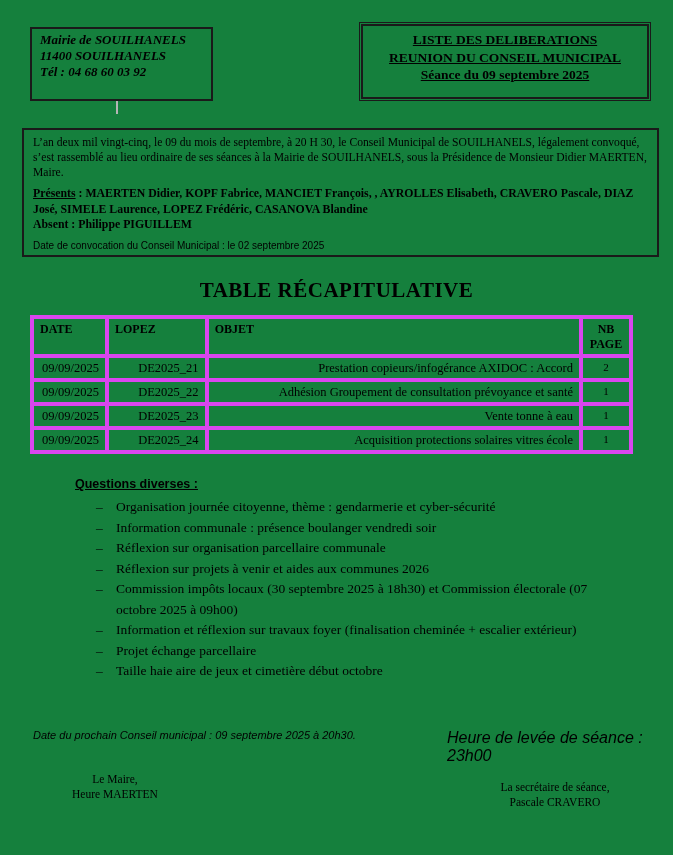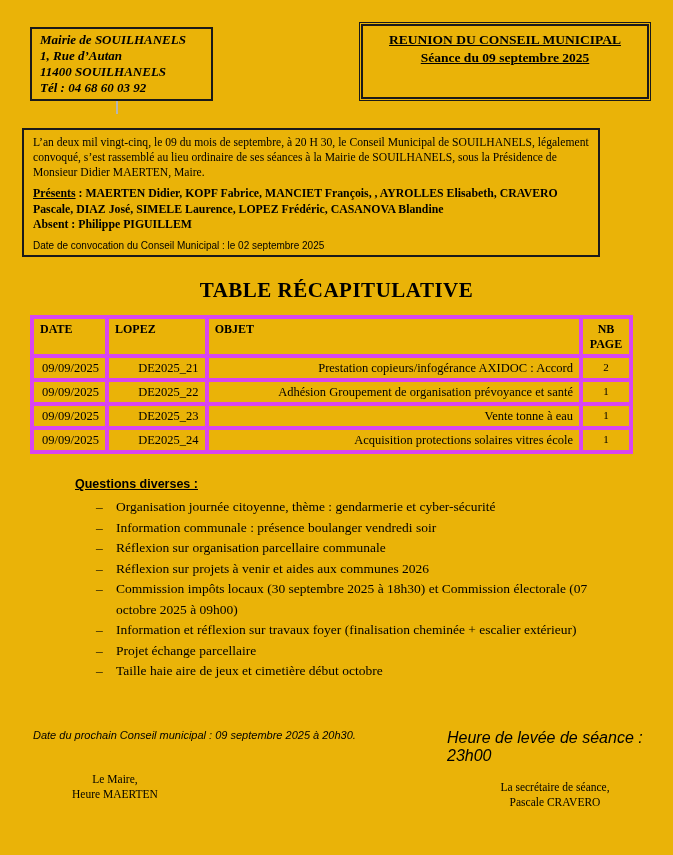--- a/index.html
+++ b/index.html
@@ -1,20 +1,20 @@
 <!DOCTYPE html>
 <html><head>
 <meta charset="utf-8">
 <style>
   * { margin:0; padding:0; box-sizing:border-box; }
   html,body { background:#ffffff; }
   .page {
     position:relative;
     width:673px; height:855px;
-    background:#eab308;
+    background:#15803d;
     color:#000;
     font-family:"Liberation Serif", serif;
     overflow:hidden;
   }
   
   .address-box {
     position:absolute; top:27px; left:30px;
     width:183px; height:74px;
     border:2px solid #1a1a1a;
     padding:3px 8px;
@@ -35,21 +35,21 @@
     width:100%; height:100%;
     border:2px solid #1a1a1a;
     text-align:center;
     padding-top:5px;
     font-weight:bold; font-size:13.5px; line-height:17.5px;
   }
   .title-box-inner div { text-decoration:underline; }
   
   .intro-box {
     position:absolute; top:128px; left:22px;
-    width:578px; height:129px;
+    width:637px; height:129px;
     border:2px solid #1a1a1a;
     padding:5px 9px 0 9px;
   }
   .intro-par { font-size:11.6px; line-height:15px; }
   .presents-block { margin-top:6px; font-weight:bold; font-size:11.8px; line-height:15.5px; }
   .presents-label { text-decoration:underline; }
   .absent-line { font-weight:bold; font-size:11.8px; line-height:15.5px; }
   .convoc-block { margin-top:6px; font-family:"Liberation Sans", sans-serif; font-size:10px; line-height:14px; }
   
   .main-heading {
@@ -108,28 +108,28 @@
   .sig-left  { top:772px; left:40px;  width:150px; }
   .sig-right { top:780px; left:480px; width:150px; }
 </style>
 </head>
 <body>
 
 <div class="page">
 
   <div class="address-box">
     <div>Mairie de SOUILHANELS</div>
-    <div>1, Rue d’Autan</div>
     <div>11400 SOUILHANELS</div>
     <div>Tél : 04 68 60 03 92</div>
   </div>
   <div class="connector"></div>
 
   <div class="title-box-outer">
     <div class="title-box-inner">
+      <div>LISTE DES DELIBERATIONS</div>
       <div>REUNION DU CONSEIL MUNICIPAL</div>
       <div>Séance du 09 septembre 2025</div>
     </div>
   </div>
 
   <div class="intro-box">
     <div class="intro-par">L’an deux mil vingt-cinq, le 09 du mois de septembre, à 20 H 30, le Conseil Municipal de SOUILHANELS, légalement convoqué, s’est rassemblé au lieu ordinaire de ses séances à la Mairie de SOUILHANELS, sous la Présidence de Monsieur Didier MAERTEN, Maire.</div>
     <div class="presents-block"><span class="presents-label">Présents</span><span> : MAERTEN Didier,  KOPF Fabrice,  MANCIET François, ,  AYROLLES Elisabeth, CRAVERO Pascale, DIAZ José, SIMELE Laurence, LOPEZ Frédéric, CASANOVA Blandine</span></div>
     <div class="absent-line">Absent : Philippe PIGUILLEM</div>
     <div class="convoc-block">
@@ -157,21 +157,21 @@
     <tbody>
       <tr>
         <td>09/09/2025</td>
         <td>DE2025_21</td>
         <td>Prestation copieurs/infogérance AXIDOC : Accord</td>
         <td class="c-page">2</td>
       </tr>
       <tr>
         <td>09/09/2025</td>
         <td>DE2025_22</td>
-        <td>Adhésion Groupement de organisation prévoyance et santé</td>
+        <td>Adhésion Groupement de consultation prévoyance et santé</td>
         <td class="c-page">1</td>
       </tr>
       <tr>
         <td>09/09/2025</td>
         <td>DE2025_23</td>
         <td>Vente tonne à eau</td>
         <td class="c-page">1</td>
       </tr>
       <tr>
         <td>09/09/2025</td>

